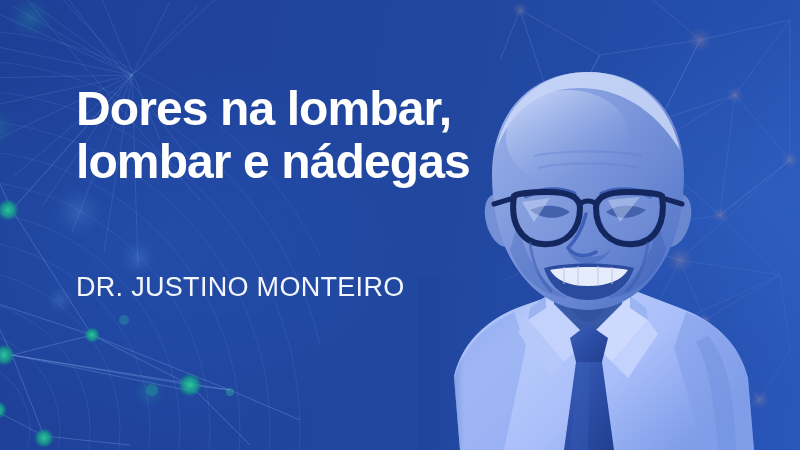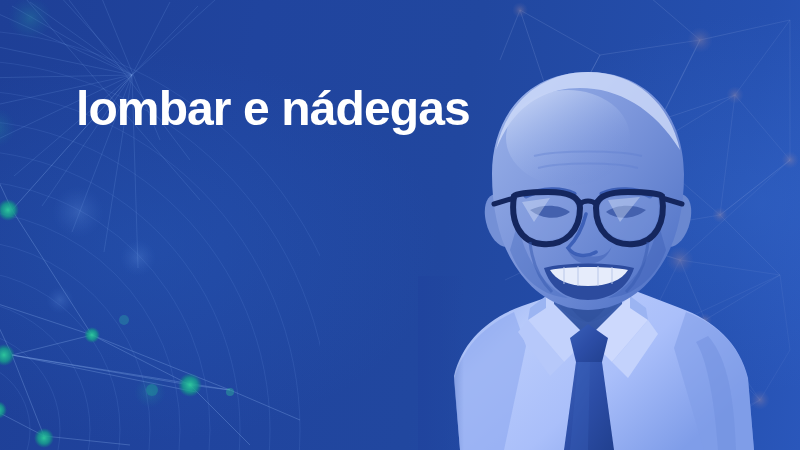--- a/index.html
+++ b/index.html
@@ -360,17 +360,19 @@
         <path d="M230 196 C228 216 220 234 208 246" stroke="#3a5cb2" stroke-width="3" fill="none" stroke-opacity="0.55"></path>
       </g>
 
       <path d="M140 258 C152 266 188 266 200 258 C192 270 176 276 170 276 C164 276 148 270 140 258 Z" fill="#34559f" fill-opacity="0.45"></path>
 
       <rect x="0" y="230" width="46" height="174" fill="url(#edgeFade)"></rect>
     </svg>
   </div>
 
   <div class="text-block">
+    <div class="headline">Dores na lombar,</div>
     <div class="headline">lombar e nádegas</div>
   </div>
 
+  <div class="subtitle">DR. JUSTINO MONTEIRO</div>
 
 </div>
 
 </body></html>

